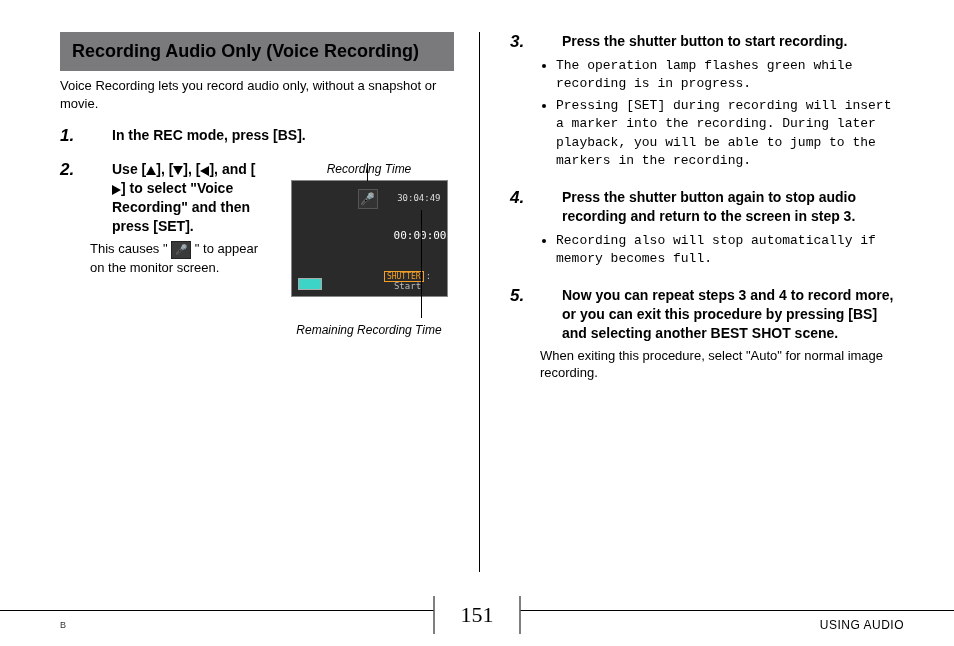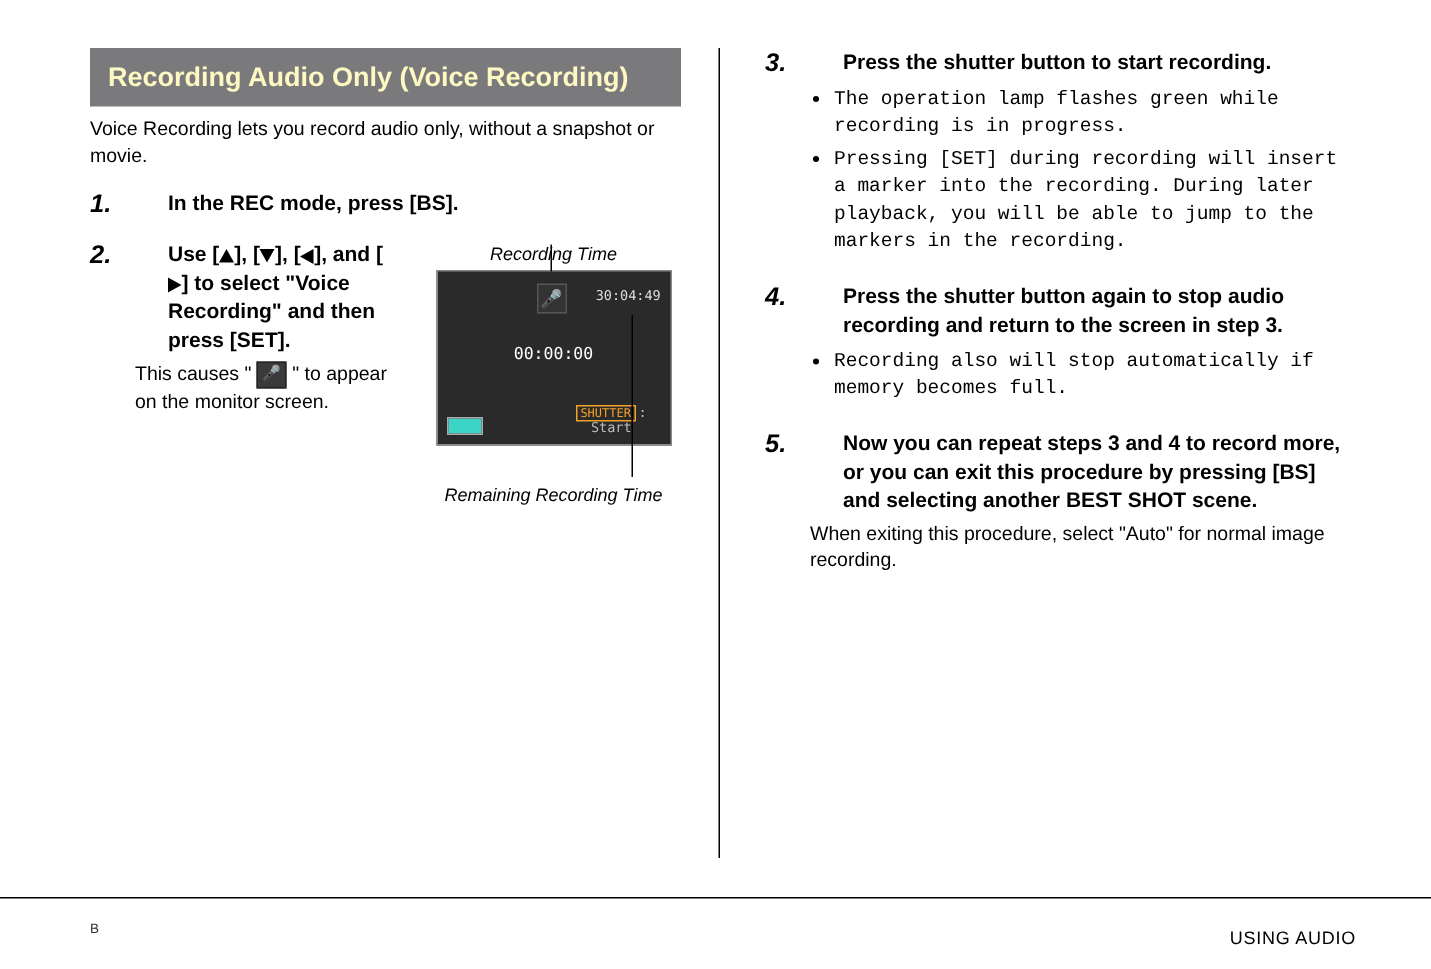--- a/index.html
+++ b/index.html
@@ -27,21 +27,21 @@
   .col {
     flex: 1;
     min-width: 0;
   }
   .col-left {
     border-right: 1px solid #000;
     padding-right: 25px;
   }
   .section-title {
     background: #7a7a7d;
-    color: #fef9c3;
+    color: #000000;
     font-weight: bold;
     font-size: 18px;
     padding: 8px 12px;
     line-height: 1.3;
     margin-bottom: 6px;
   }
   .intro {
     font-size: 13px;
     line-height: 1.35;
     margin: 4px 0 8px 0;
@@ -125,21 +125,21 @@
     position: absolute;
     top: 12px;
     right: 6px;
     font-size: 9px;
     color: #ddd;
   }
   .lcd .time-elapsed {
     position: absolute;
     top: 48px;
     left: 0; right: 0;
-    text-align: center;
+    text-align: right;
     font-size: 11px;
     color: #fff;
   }
   .lcd .battery {
     position: absolute;
     bottom: 6px;
     left: 6px;
     width: 22px;
     height: 10px;
     background: linear-gradient(to right,#3bd4c6 33%,#3bd4c6 33%,#3bd4c6 100%);
@@ -191,21 +191,21 @@
     margin-top: -1px;
   }
   .footer-left {
     font-size: 9px;
     color: #333;
     padding-top: 8px;
   }
   .footer-right {
     font-size: 12px;
     letter-spacing: 0.5px;
-    padding-top: 20px;
+    padding-top: 8px;
   }
   .page-number {
     font-size: 22px;
     font-family: Georgia, 'Times New Roman', serif;
     border-left: 1px solid #000;
     border-right: 1px solid #000;
     padding: 6px 26px;
     position: absolute;
     left: 50%;
     transform: translateX(-50%);
@@ -315,16 +315,17 @@
           <div class="step-note">When exiting this procedure, select "Auto" for normal image recording.</div>
         </div>
       </div>
 
     </div>
   </div>
 
   <div class="footer">
     <div class="footer-inner">
       <div class="footer-left">B</div>
+      <div class="page-number">151</div>
       <div class="footer-right">USING AUDIO</div>
     </div>
   </div>
 </div>
 
 </body></html>

